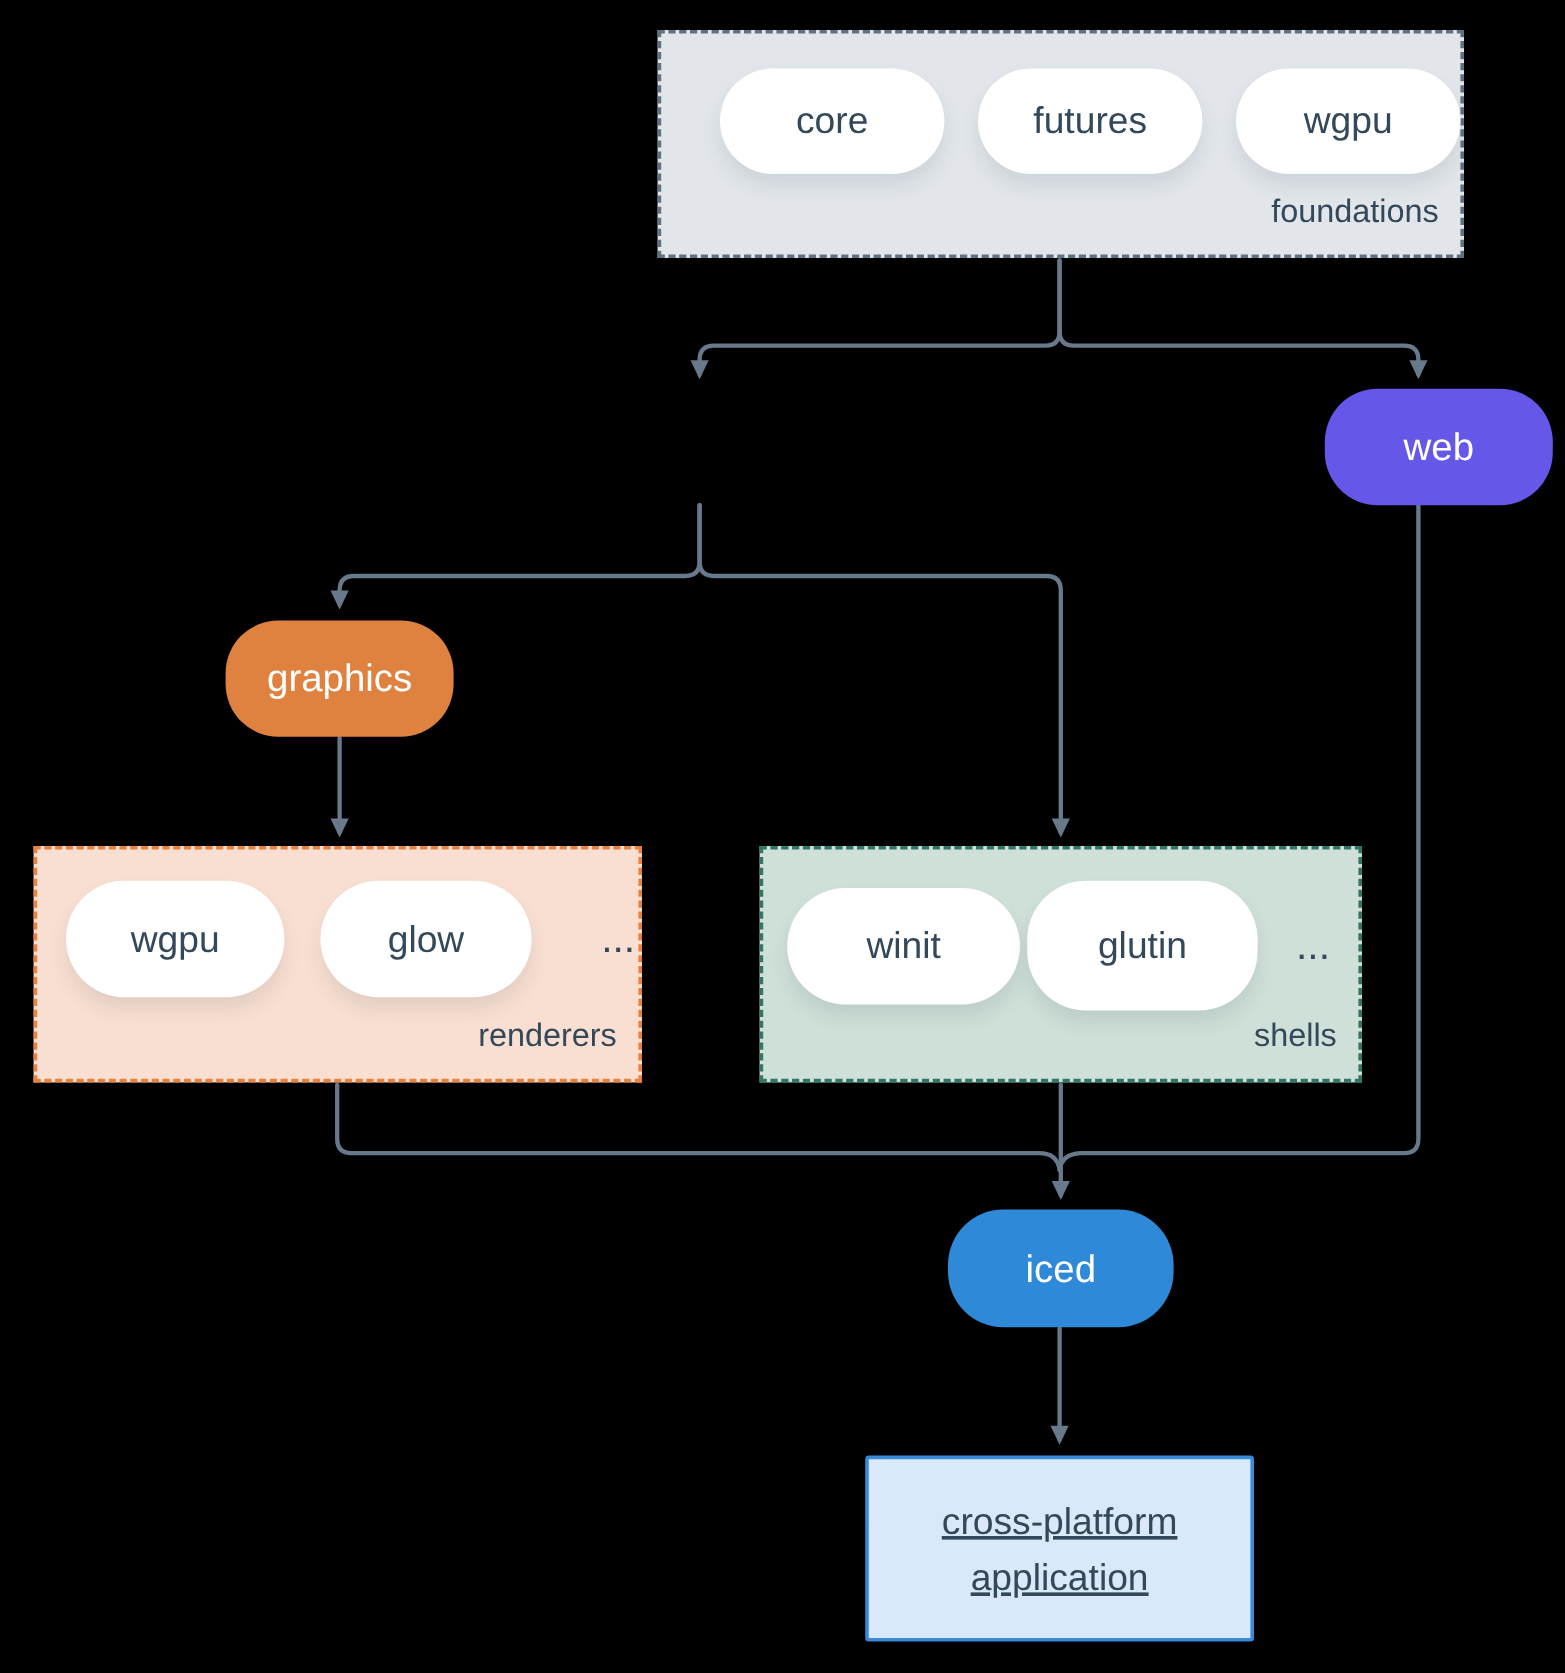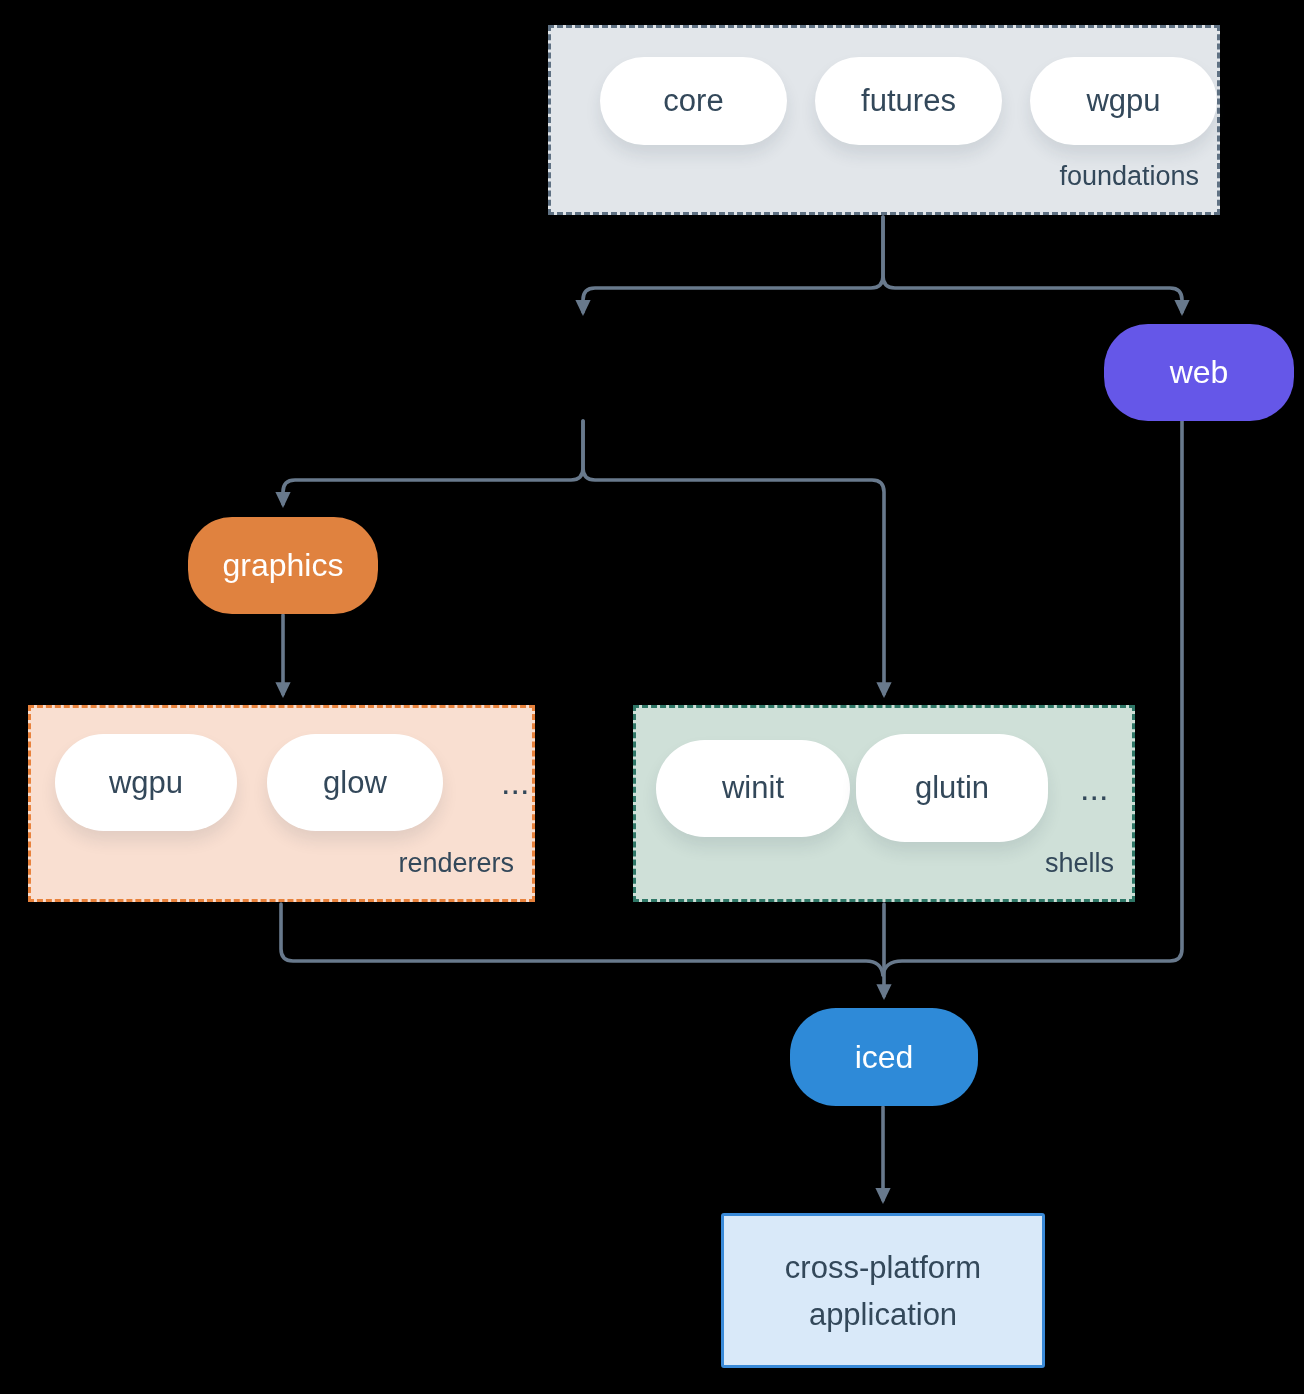--- a/index.html
+++ b/index.html
@@ -106,20 +106,21 @@
     border-radius: 3px;
     box-sizing: border-box;
     display: flex;
     align-items: center;
     justify-content: center;
     text-align: center;
     color: #33485a;
     font-size: 31px;
     line-height: 47px;
     padding: 0 12px;
+    text-decoration: underline;
   }
 </style>
 </head>
 <body>
 
 <div class="canvas">
 
   <svg class="connectors" width="1304" height="1394" viewBox="0 0 1304 1394">
     <defs>
       <marker id="arrow" viewBox="0 0 12 12" refX="8.5" refY="6" markerWidth="19" markerHeight="19" orient="auto" markerUnits="userSpaceOnUse">

